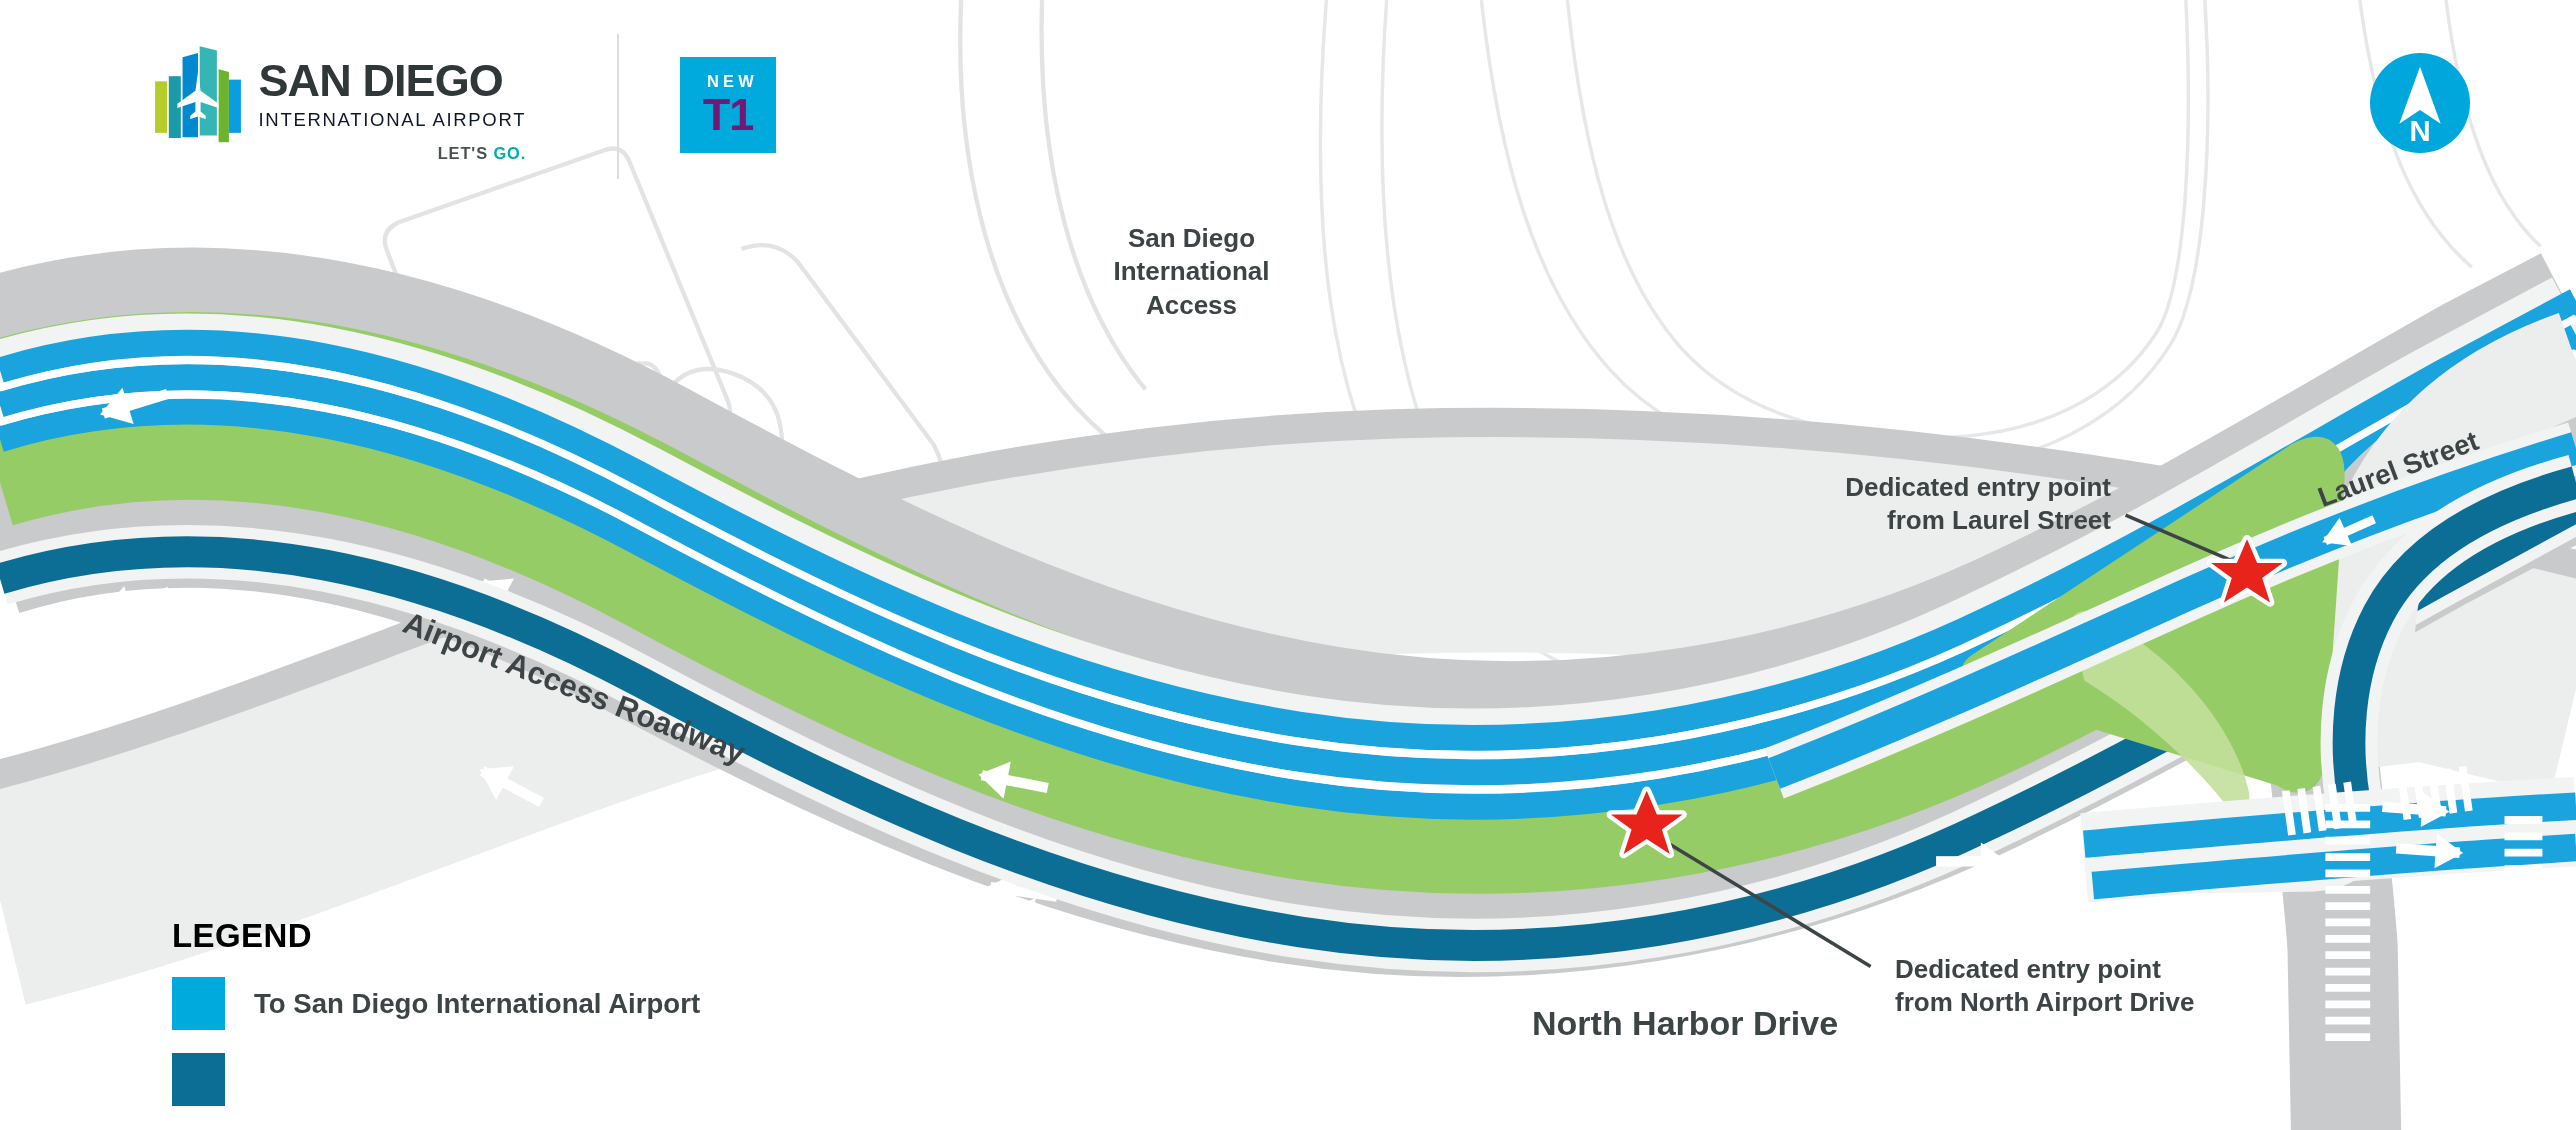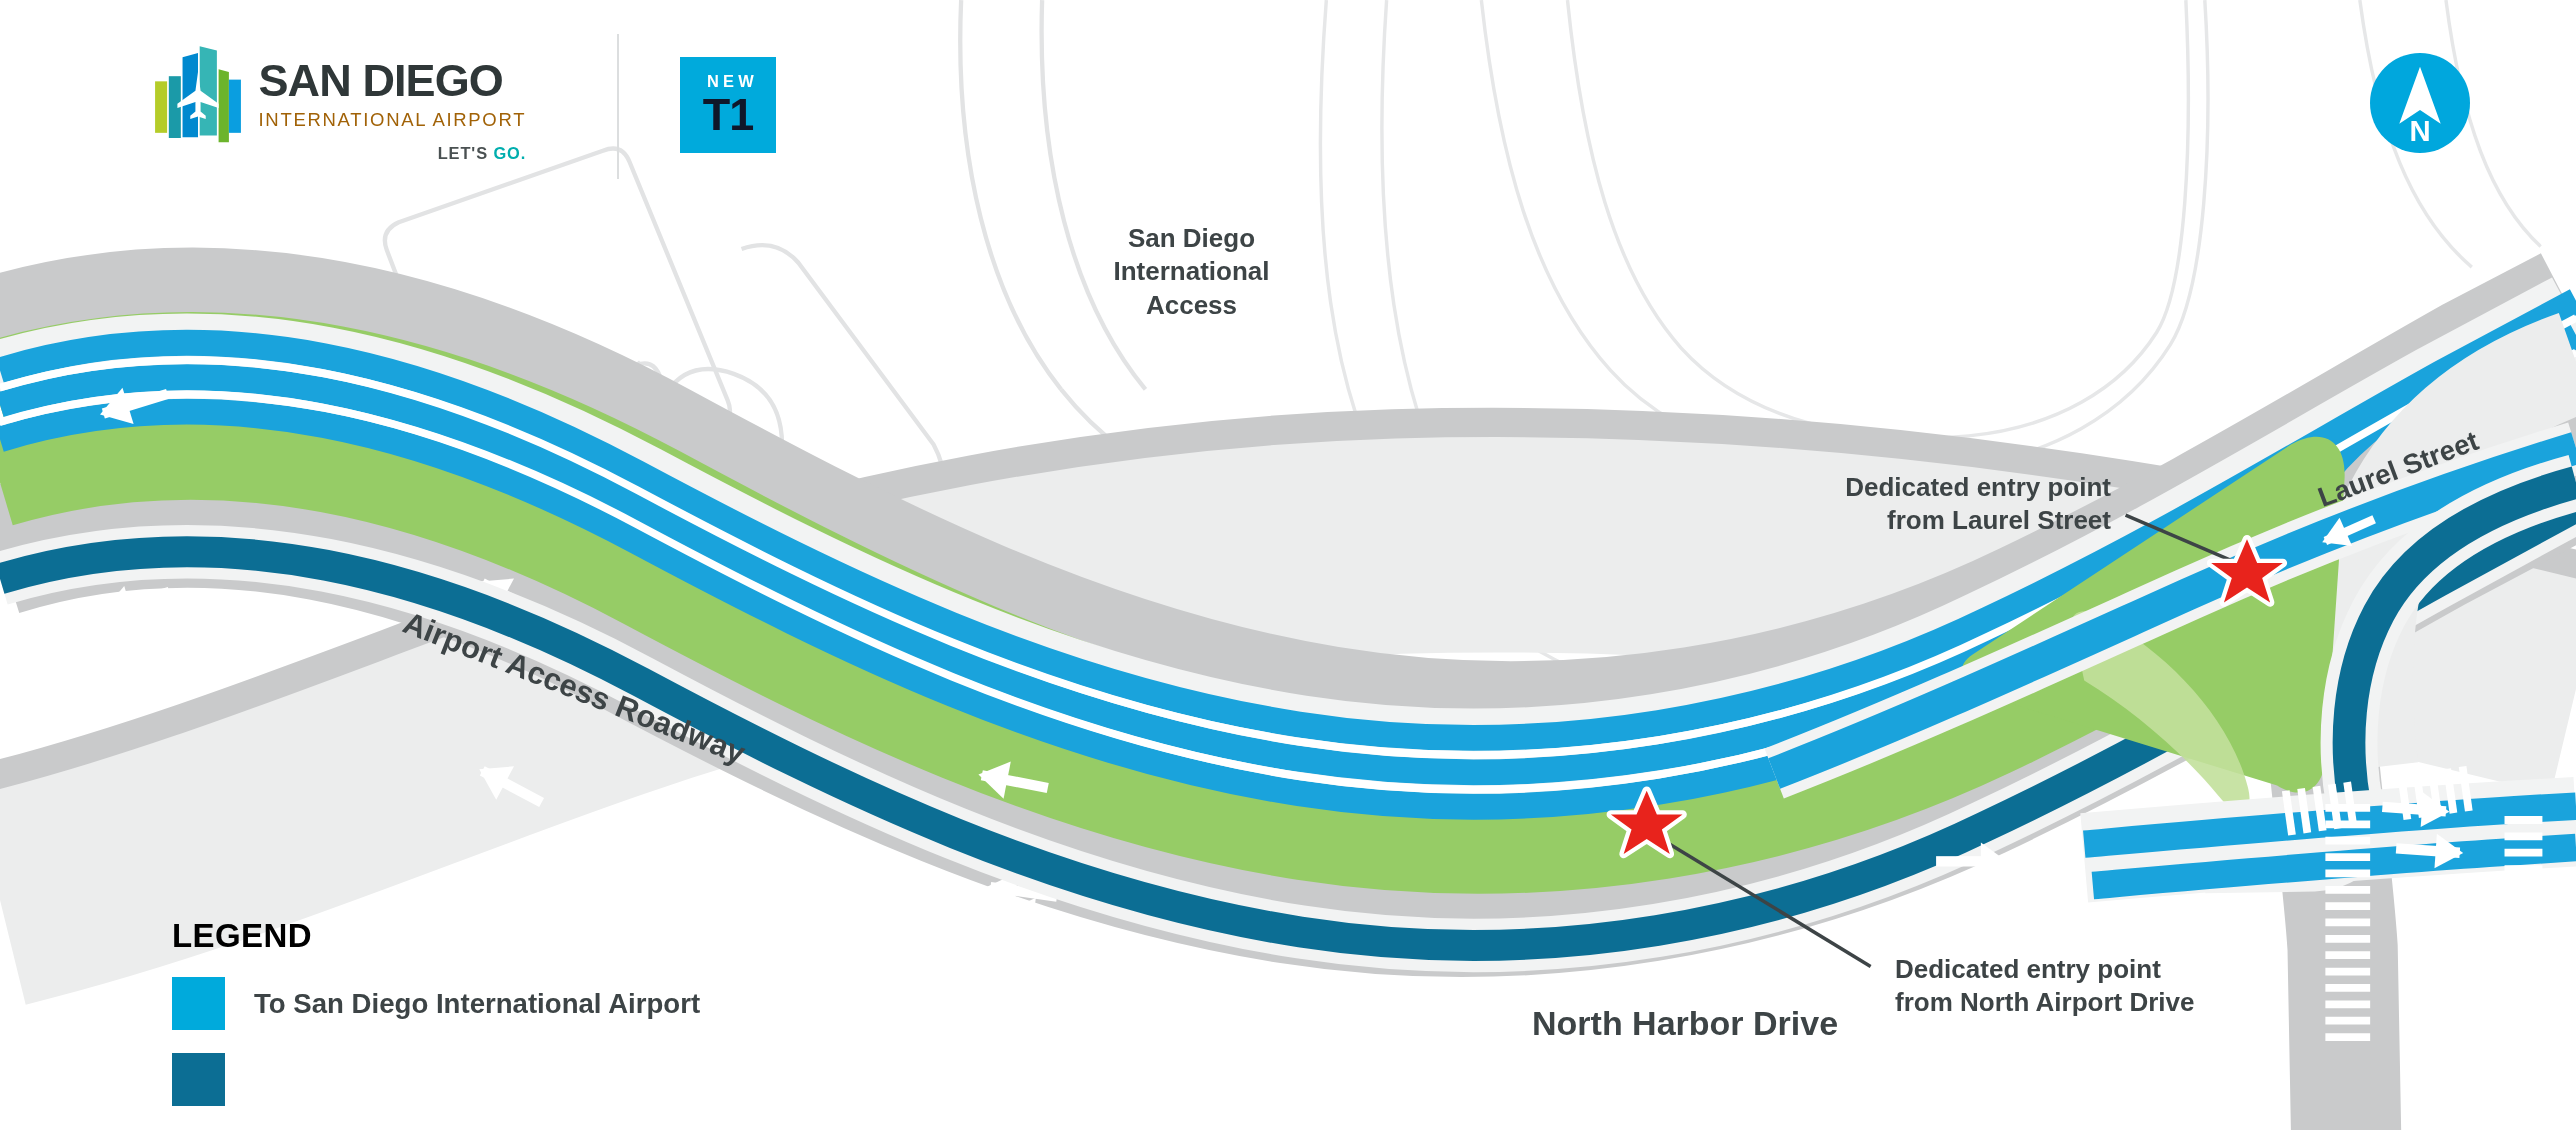--- a/index.html
+++ b/index.html
@@ -6,30 +6,30 @@
   body{width:2576px;height:1131px;overflow:hidden;font-family:"Liberation Sans",sans-serif;}
   #stage{position:relative;width:2576px;height:1131px;background:#fff;}
   #mapsvg{position:absolute;left:0;top:0;width:2576px;height:1131px;}
 
   
   .brand{position:absolute;left:153px;top:41px;display:flex;align-items:flex-start;}
   .logo-mark{position:relative;width:90px;height:103px;flex:0 0 auto;}
   .logo-mark svg{display:block;}
   .logo-text{margin-left:15.5px;padding-top:17px;}
   .logo-line1{font-size:45px;letter-spacing:-0.9px;color:#2f3738;font-weight:700;line-height:1;white-space:nowrap;}
-  .logo-line2{font-size:18.5px;letter-spacing:1.7px;color:#a16207;margin-top:6px;white-space:nowrap;}
+  .logo-line2{font-size:18.5px;letter-spacing:1.7px;color:#0f172a;margin-top:6px;white-space:nowrap;}
   .logo-line3{font-size:16.4px;letter-spacing:0.9px;color:#4a5152;margin-top:13px;text-align:right;font-weight:600;white-space:nowrap;}
   .logo-line3 .go{color:#00aeae;font-weight:700;margin-top:37px;}
 
   .brand-divider{position:absolute;left:617px;top:34px;width:1.7px;height:145px;background:#dcdedf;}
 
   .t1-badge{position:absolute;left:680px;top:57px;width:96px;height:96px;background:#00aadc;
             display:flex;flex-direction:column;align-items:center;justify-content:center;}
   .t1-new{color:#fff;font-size:16.4px;letter-spacing:4.3px;font-weight:700;margin-left:9px;line-height:1;}
-  .t1-main{color:#0f172a;font-size:45px;font-weight:700;line-height:1;margin-top:3.4px;letter-spacing:-0.9px;}
+  .t1-main{color:#701a75;font-size:45px;font-weight:700;line-height:1;margin-top:3.4px;letter-spacing:-0.9px;}
 
   
   .compass{position:absolute;left:2370px;top:53px;width:100px;height:100px;border-radius:50%;background:#00a7dd;}
   .compass svg{display:block;}
 
   
   .maplabel{position:absolute;color:#3d4446;font-weight:600;line-height:1.28;}
   #lbl-sdia{left:1071px;top:222px;width:241px;text-align:center;font-size:26px;}
   #lbl-access{left:412px;top:603px;font-size:31px;transform:rotate(21.5deg);transform-origin:0 0;white-space:nowrap;font-weight:600;color:#3d4446;}
   #lbl-laurel{left:2313px;top:482px;font-size:27.6px;transform:rotate(-20.5deg);transform-origin:0 0;white-space:nowrap;}

